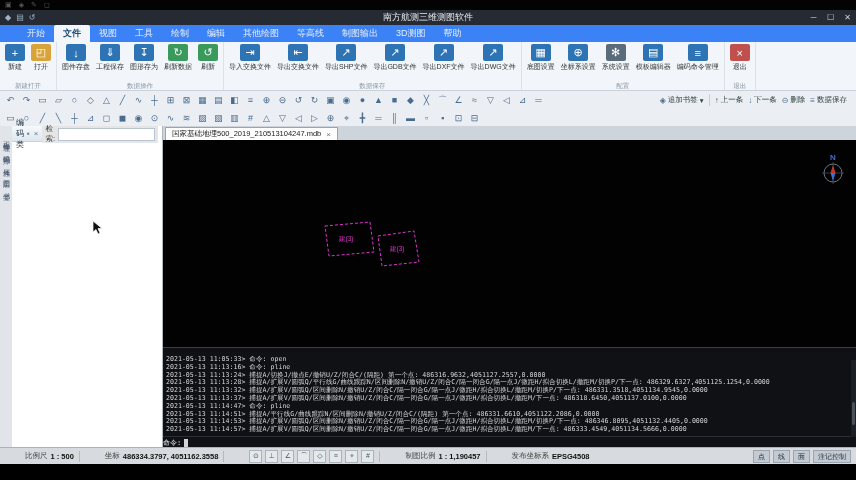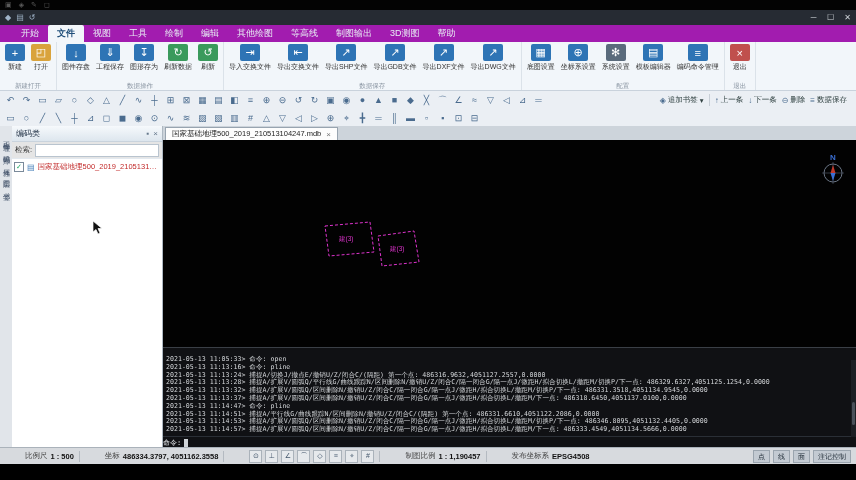--- a/index.html
+++ b/index.html
@@ -11,21 +11,21 @@
   .topstrip .mini{font-size:7px;color:#5a5a5a;line-height:10px;}
 
   
   .titlebar{position:absolute;top:10px;left:0;right:0;height:15px;background:#262b33;color:#d8dde2;display:flex;align-items:center;font-size:9px;}
   .titlebar .lefticons{display:flex;gap:5px;padding-left:5px;font-size:8px;color:#9fb3c8;}
   .titlebar .title{position:absolute;left:0;right:0;text-align:center;font-size:9px;color:#e2e6ea;pointer-events:none;}
   .wctrls{margin-left:auto;display:flex;z-index:2;}
   .wctrls span{width:17px;text-align:center;font-size:8px;line-height:15px;color:#cfd4d9;cursor:default;}
 
   
-  .menubar{position:absolute;top:25px;left:0;right:0;height:17px;background:#a21caf;display:flex;align-items:flex-end;padding-left:12px;}
+  .menubar{position:absolute;top:25px;left:0;right:0;height:17px;background:#3b82f6;display:flex;align-items:flex-end;padding-left:18px;}
   .menutab{font-size:9px;color:#e8eef5;padding:2px 9px 2px;line-height:13px;cursor:default;}
   .menutab.active{background:#f2f6fa;color:#1f4e79;font-weight:bold;border-radius:2px 2px 0 0;}
 
   
   .ribbon{position:absolute;top:42px;left:0;right:0;height:48px;background:#f2f6fa;border-bottom:1px solid #c9d2dc;display:flex;align-items:stretch;overflow:hidden;}
   .rgroup{display:flex;flex-direction:column;border-right:1px solid #dbe2e9;padding:1px 2px 0;}
   .rbuttons{flex:1;display:flex;align-items:flex-start;}
   .rbtn{display:flex;flex-direction:column;align-items:center;padding:1px 3px;cursor:default;}
   .ricon{width:20px;height:17px;border-radius:2px;display:flex;align-items:center;justify-content:center;font-size:11px;color:#fff;margin-bottom:1px;}
   .rlabel{font-size:7px;color:#333;white-space:nowrap;}
@@ -39,21 +39,21 @@
   .bmcluster{margin-left:auto;display:flex;align-items:center;gap:5px;font-size:7.5px;color:#344;padding-right:6px;}
   .bmitem{display:flex;align-items:center;gap:2px;cursor:default;}
   .bmitem .bmic{color:#4a6b8e;font-size:8px;}
   .vsep{width:1px;height:12px;background:#c7ced6;}
 
   
   .sidestrip{position:absolute;left:0;top:126px;width:12px;bottom:32px;background:#e1e5ea;border-right:1px solid #c6cdd5;display:flex;flex-direction:column;align-items:center;padding-top:10px;gap:10px;}
   .vtab{writing-mode:vertical-rl;font-size:7px;color:#43536a;letter-spacing:1px;cursor:default;}
 
   
-  .leftpanel{position:absolute;left:12px;top:126px;width:150px;bottom:32px;background:#fff;border-right:1px solid #aeb8c2;display:flex;flex-direction:column;}
+  .leftpanel{position:absolute;left:12px;top:126px;width:150px;bottom:32px;background:#fff;border-right:1px solid #aeb8c2;display:flex;}
   .panelhead{height:15px;background:linear-gradient(#f6f9fc,#dde6ee);border-bottom:1px solid #c9d3dd;display:flex;align-items:center;font-size:8px;color:#223246;padding:0 4px;}
   .panelhead .phicons{margin-left:auto;display:flex;gap:4px;color:#66788c;font-size:8px;}
   .searchrow{height:16px;background:#e5e5e5;border-bottom:1px solid #e3e9ef;display:flex;align-items:center;gap:3px;font-size:7.5px;color:#333;padding:0 3px;}
   .searchrow input{flex:1;height:11px;border:1px solid #b9c4cf;font-size:7px;padding:0 2px;outline:none;}
   .tree{flex:1;padding:3px 2px;overflow:hidden;}
   .treeitem{display:flex;align-items:center;gap:3px;font-size:7.5px;white-space:nowrap;overflow:hidden;cursor:default;}
   .cb{width:8px;height:8px;border:1px solid #7a8a9a;background:#fff;font-size:7px;line-height:8px;text-align:center;color:#2a6;flex:none;}
   .dbic{color:#3a77b5;font-size:8px;flex:none;}
   .treelabel{color:#c22a2a;overflow:hidden;text-overflow:ellipsis;}
 
@@ -101,20 +101,21 @@
     <span class="mini">✎</span>
     <span class="mini">◻</span>
   </div>
 
   <div class="titlebar">
     <div class="lefticons">
       <span>◆</span>
       <span>▤</span>
       <span>↺</span>
     </div>
+    <div class="title">南方航测三维测图软件</div>
     <div class="wctrls">
       <span>─</span>
       <span>☐</span>
       <span class="close">✕</span>
     </div>
   </div>
 
   <div class="menubar">
       <div class="menutab">开始</div>
       <div class="menutab active">文件</div>

